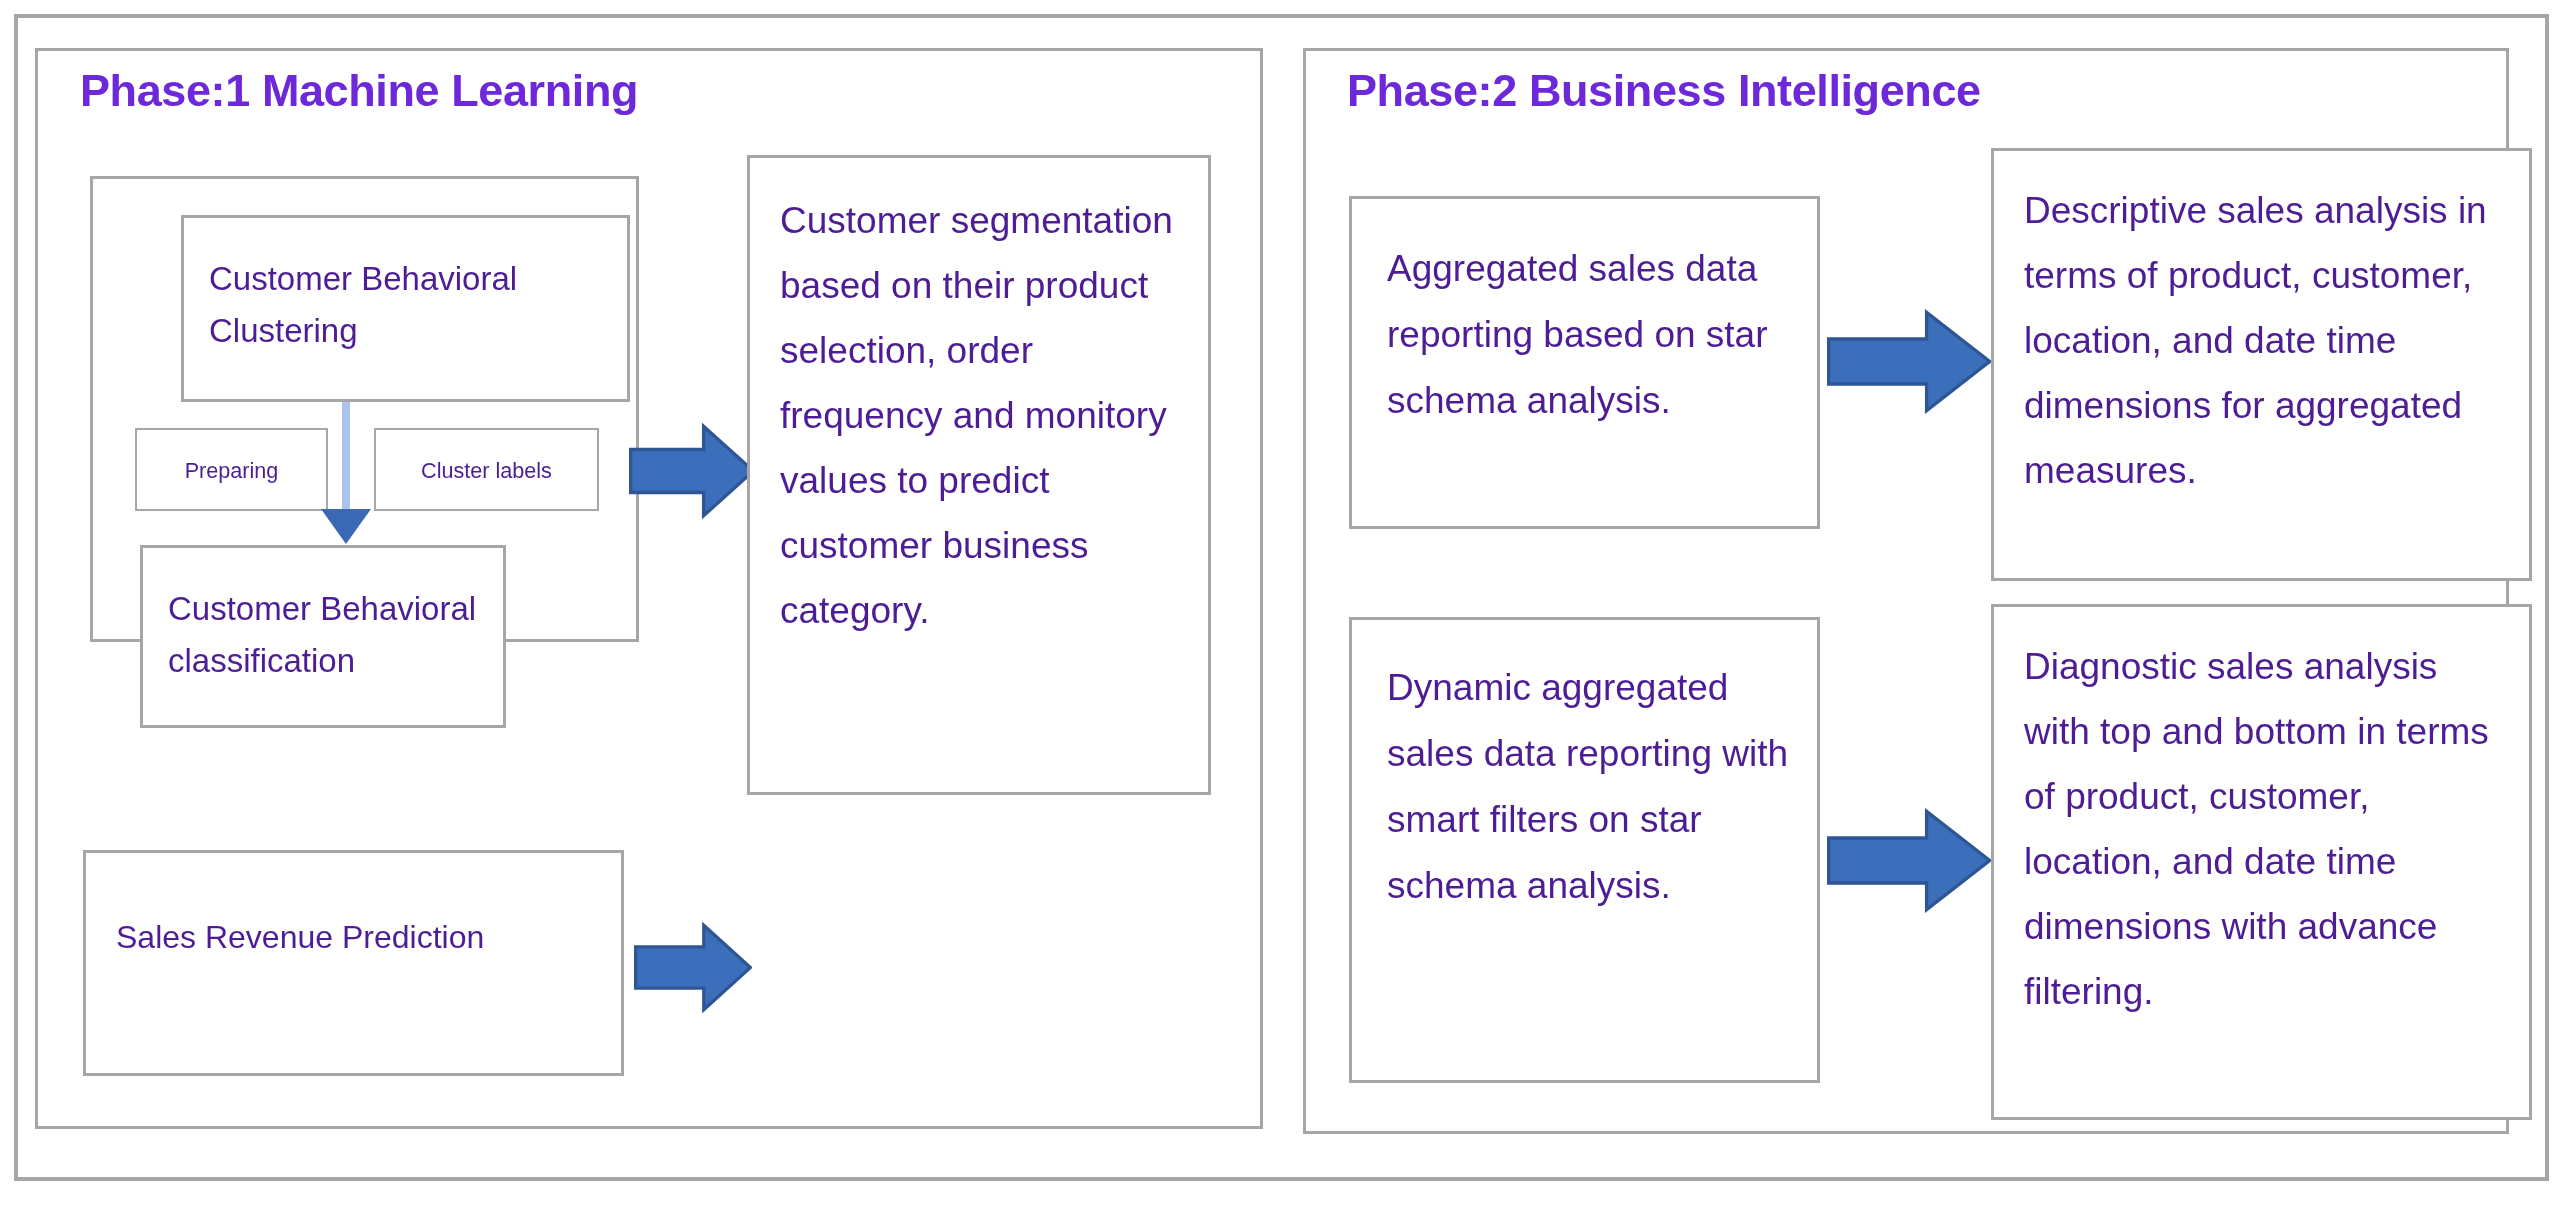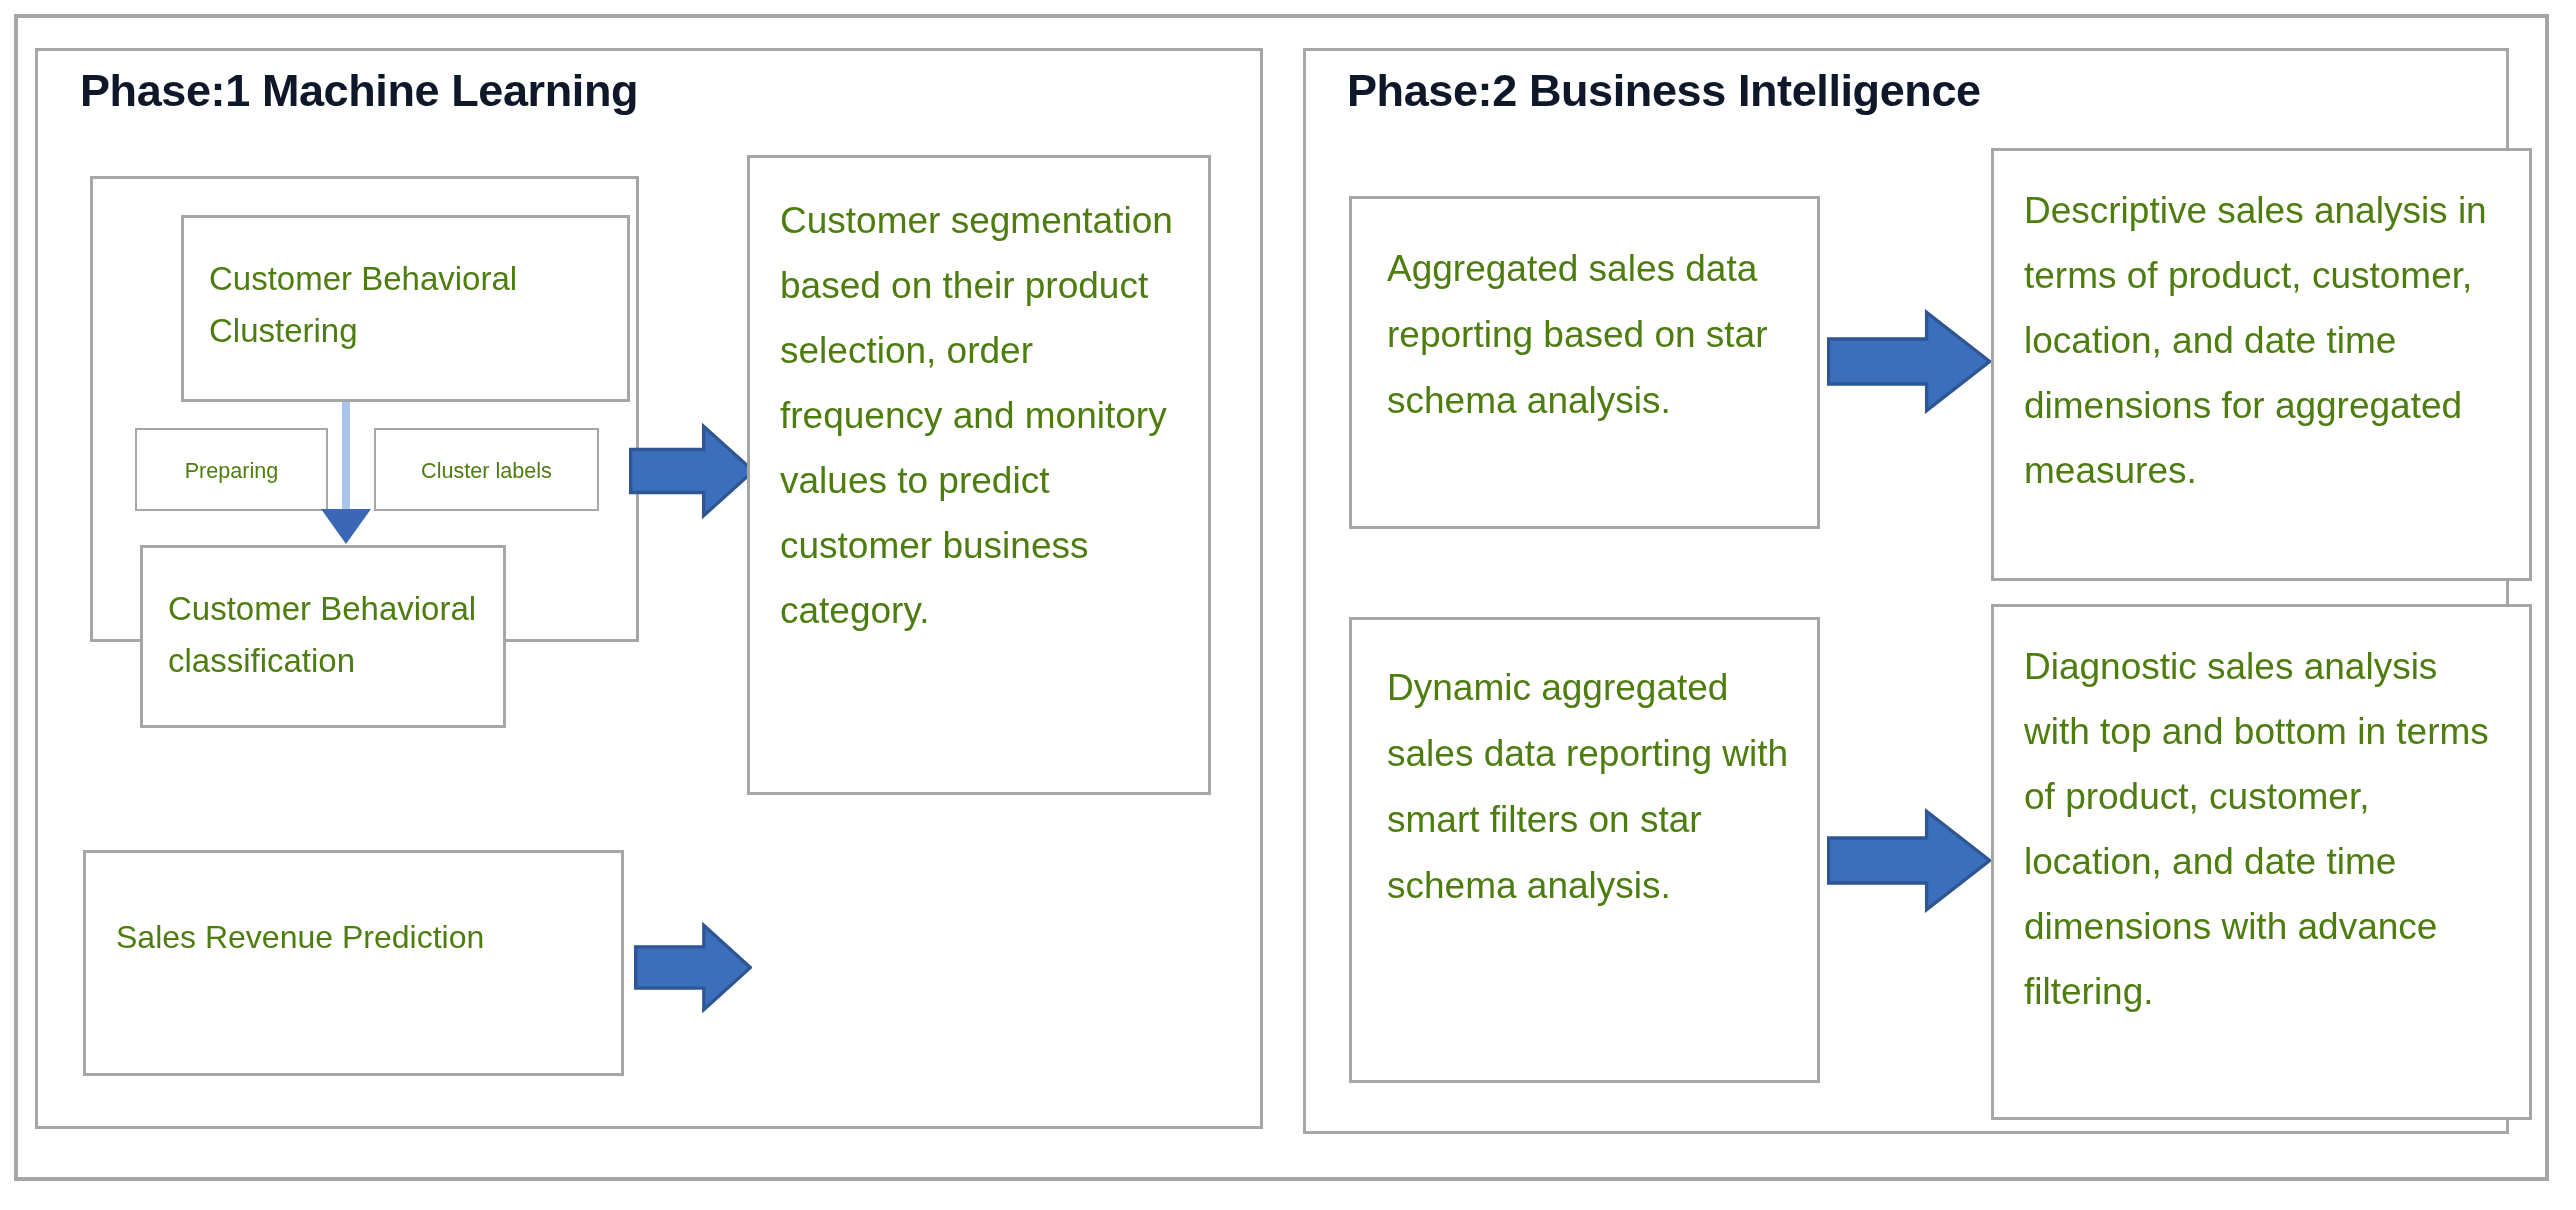--- a/index.html
+++ b/index.html
@@ -41,40 +41,40 @@
     border: 3.3px solid #a6a6a6;
     background: #ffffff;
   }
   #phase1-panel { left: 35px;   top: 48px; width: 1228px; height: 1081px; }
   #phase2-panel { left: 1303px; top: 48px; width: 1206px; height: 1086px; }
 
   .phase-title {
     position: absolute;
     font-size: 45px;
     font-weight: bold;
-    color: #0f172a;
+    color: #6d28d9;
     letter-spacing: -0.4px;
     white-space: nowrap;
   }
   #phase1-title { left: 80px;   top: 65px; }
   #phase2-title { left: 1347px; top: 65px; }
 
   
   .box {
     position: absolute;
     box-sizing: border-box;
     background: #ffffff;
     border: 3.3px solid #a6a6a6;
   }
   .box.thin { border-width: 2.5px; }
 
   .box-text {
     position: absolute;
     left: 0; right: 0; top: 0;
-    color: #4d7c0f;
+    color: #4c1d95;
     white-space: pre-line;
   }
 
   
   #ml-group { left: 90px; top: 176px; width: 549px; height: 466px; }
 
   #clustering-box { left: 141px; top: 215px; width: 449px; height: 187px; margin-left: 40px; }
   #clustering-box .box-text {
     left: 25px; top: 35px; right: 20px;
     font-size: 33px; line-height: 52px;

